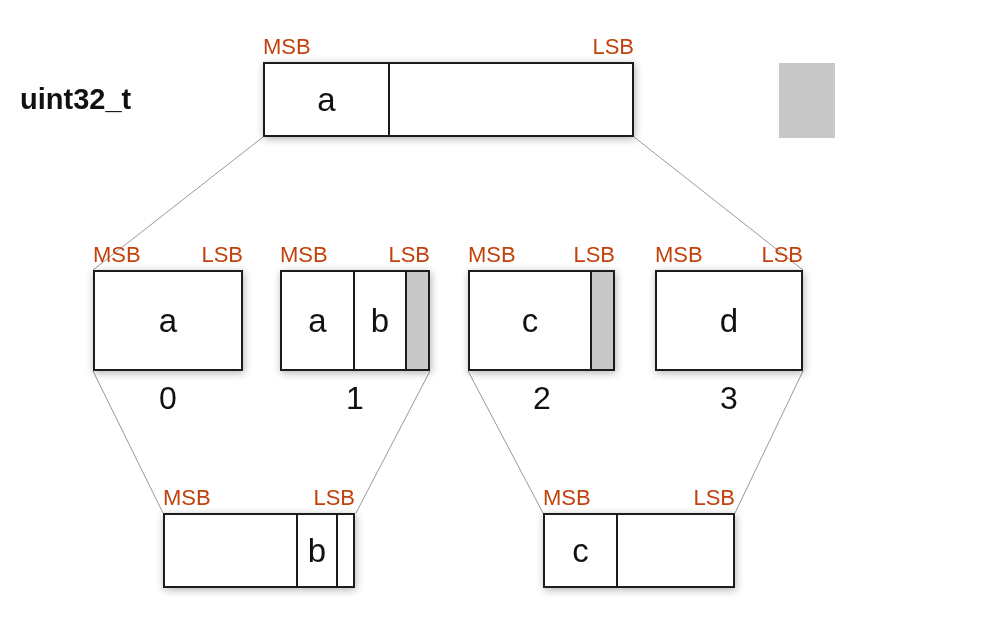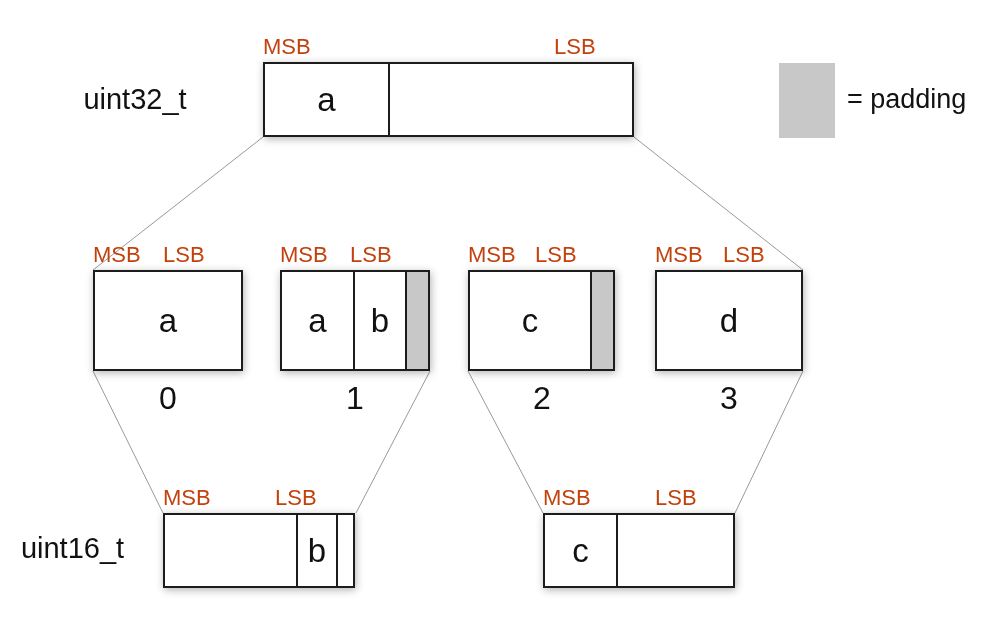--- a/index.html
+++ b/index.html
@@ -40,30 +40,31 @@
   .cell.divided { border-right:2px solid #1c1c1c; }
   .bus-label {
     position:absolute;
     font-size:22px;
     line-height:26px;
     height:26px;
     color:#c2410c;
     z-index:2;
     white-space:nowrap;
   }
-  .bus-label.right { text-align:left; }
+  .bus-label.right { text-align:right; }
   .type-label {
     position:absolute;
     font-size:29px;
     line-height:32px;
     height:32px;
-    text-align:center;
+    text-align:left;
     color:#111;
     z-index:2;
     white-space:nowrap;
+    font-weight:bold;
   }
   .index-label {
     position:absolute;
     font-size:32px;
     line-height:36px;
     height:36px;
     width:60px;
     text-align:center;
     color:#111;
     z-index:2;
@@ -105,21 +106,20 @@
 
   <div class="bus-label" style="left:263px; top:34px;">MSB</div>
   <div class="bus-label right" style="left:554px; width:80px; top:34px;">LSB</div>
 
   <div class="bitbox" style="left:263px; top:62px; width:371px; height:75px;">
     <div class="cell divided" style="width:125px;">a</div>
     <div class="cell grow"></div>
   </div>
 
   <div class="legend-swatch" style="background-color: rgb(200, 200, 200);"></div>
-  <div class="legend-text">= padding</div>
 
   <div class="bus-label" style="left:93px; top:242px;">MSB</div>
   <div class="bus-label right" style="left:163px; width:80px; top:242px;">LSB</div>
   <div class="bitbox" style="left:93px; top:270px; width:150px; height:101px;">
     <div class="cell grow">a</div>
   </div>
   <div class="index-label" style="left:138px; top:380px;">0</div>
 
   <div class="bus-label" style="left:280px; top:242px;">MSB</div>
   <div class="bus-label right" style="left:350px; width:80px; top:242px;">LSB</div>
@@ -138,21 +138,20 @@
   </div>
   <div class="index-label" style="left:512px; top:380px;">2</div>
 
   <div class="bus-label" style="left:655px; top:242px;">MSB</div>
   <div class="bus-label right" style="left:723px; width:80px; top:242px;">LSB</div>
   <div class="bitbox" style="left:655px; top:270px; width:148px; height:101px;">
     <div class="cell grow">d</div>
   </div>
   <div class="index-label" style="left:699px; top:380px;">3</div>
 
-  <div class="type-label" style="left:0px; width:145px; top:532px;">uint16_t</div>
 
   <div class="bus-label" style="left:163px; top:485px;">MSB</div>
   <div class="bus-label right" style="left:275px; width:80px; top:485px;">LSB</div>
   <div class="bitbox" style="left:163px; top:513px; width:192px; height:75px;">
     <div class="cell divided" style="width:133px;"></div>
     <div class="cell divided" style="width:40px;">b</div>
     <div class="cell grow"></div>
   </div>
 
   <div class="bus-label" style="left:543px; top:485px;">MSB</div>

